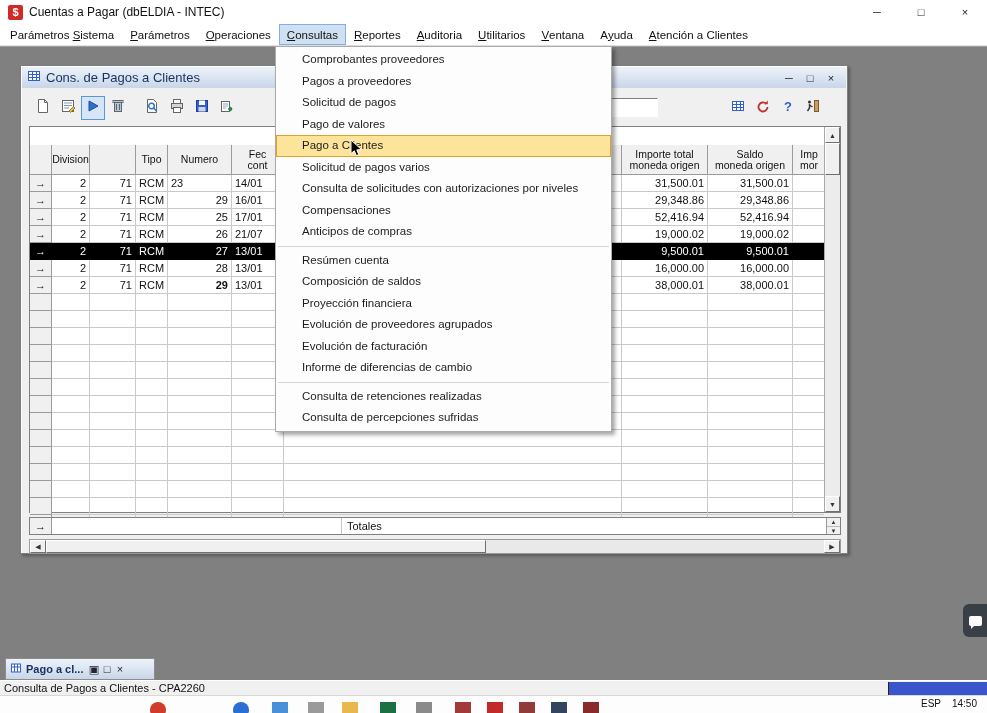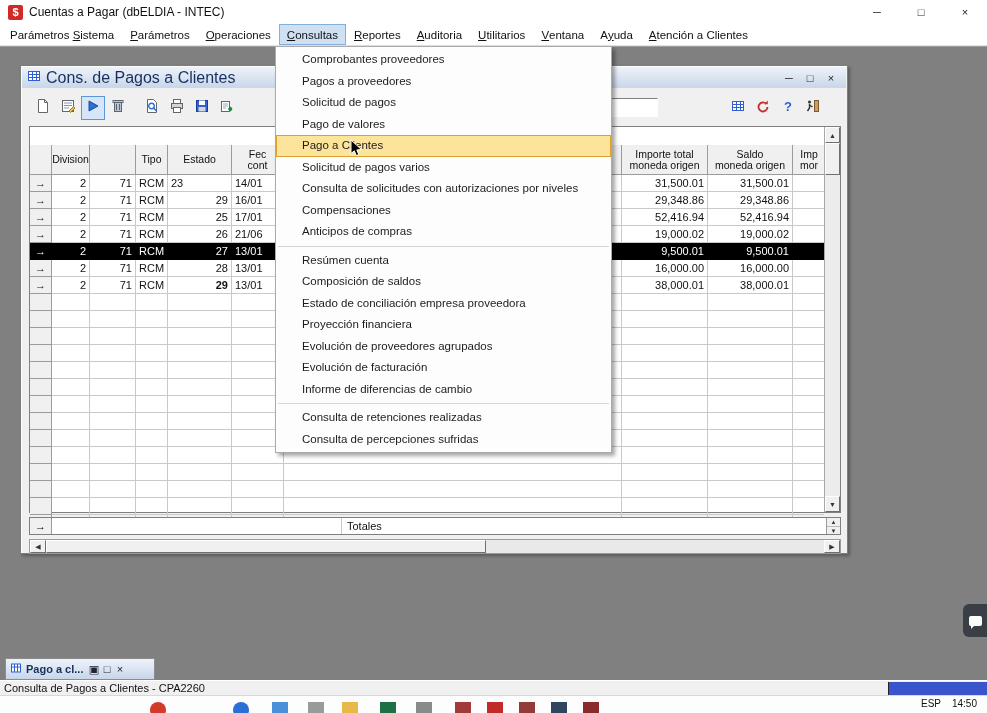--- a/index.html
+++ b/index.html
@@ -16,21 +16,21 @@
   .menubar { position:absolute; left:0; top:24px; width:987px; height:22px; background:#ffffff; display:flex; align-items:stretch; padding-left:2px; z-index:20; border-bottom:1px solid #e2e2e2; }
   .mb-item { display:flex; align-items:center; padding:0 7px; font-size:11.5px; color:#111; border:1px solid transparent; white-space:pre; }
   .mb-item .mn { text-decoration:underline; }
   .mb-active { background:#cfe0f2; border-color:#84aede; }
 
   .desktop { position:absolute; left:0; top:46px; width:987px; height:634px; background:var(--desktop,#808080); border-top:1px solid #9e9e9e; z-index:1; }
 
   
   .child { position:absolute; left:20px; top:65px; width:828px; height:489px; background:#f0f0f0; border:1px solid #7e7e7e; box-shadow: inset 1px 1px 0 #fdfdfd, 2px 2px 3px rgba(0,0,0,.3); z-index:2; }
   .child-tb { position:absolute; left:1px; top:1px; right:1px; height:21px; background:linear-gradient(var(--titlebar-gradient-top,#eef3fa),var(--titlebar-gradient-bottom,#c8d6e9)); display:flex; align-items:center; padding:0 5px; }
-  .child-title { font-size:16px; color:#17305e; margin-left:5px; white-space:nowrap; }
+  .child-title { font-size:13px; color:#17305e; margin-left:5px; white-space:nowrap; }
   .child-ctrls { margin-left:auto; display:flex; gap:7px; padding-right:3px; }
   .cbtn { font-size:11px; color:#223; width:14px; text-align:center; }
 
   .toolbar { position:absolute; left:1px; top:24px; right:1px; height:36px; display:flex; align-items:center; padding-left:9px; }
   .tb-btn { width:24px; height:24px; display:flex; align-items:center; justify-content:center; border:1px solid transparent; margin-right:1px; flex:none; }
   .tb-active { border-color:#5a96d8; background:#d6e6f8; }
   .tb-gap { width:9px; flex:none; }
   .tb-input { position:absolute; left:544px; top:8px; width:92px; height:19px; background:#fff; border:1px solid; border-color:#7f7f7f #ffffff #ffffff #7f7f7f; font-size:11px; padding:0 3px; font-family:inherit; }
   .tb-right { position:absolute; left:704px; top:6px; display:flex; }
 
@@ -221,21 +221,21 @@
             <span>Division</span>
           </div>
           <div class="h-cell" style="width: 46px; gap: 32px;">
             <span>Sucursal</span>
             <span>impositiva</span>
           </div>
           <div class="h-cell" style="width: 32px;">
             <span>Tipo</span>
           </div>
           <div class="h-cell" style="width: 64px;">
-            <span>Estado</span>
+            <span>Numero</span>
           </div>
           <div class="h-cell" style="width: 52px;">
             <span>Fec</span>
             <span>cont</span>
           </div>
           <div class="h-cell" style="width: 338px;">
             <span></span>
           </div>
           <div class="h-cell" style="width: 86px;">
             <span>Importe total</span>
@@ -285,21 +285,21 @@
           <div class="g-cell" style="width: 86px; text-align: right;">52,416.94</div>
           <div class="g-cell" style="width: 85px; text-align: right;">52,416.94</div>
           <div class="g-cell" style="width: 33px;"></div>
         </div>
         <div class="g-row">
           <div class="g-cell c-sel" style="width: 22px;">→</div>
           <div class="g-cell" style="width: 38px; text-align: right;">2</div>
           <div class="g-cell" style="width: 46px; text-align: right;">71</div>
           <div class="g-cell" style="width: 32px;">RCM</div>
           <div class="g-cell" style="width: 64px; text-align: right;">26</div>
-          <div class="g-cell" style="width: 52px;">21/06</div>
+          <div class="g-cell" style="width: 52px;">21/07</div>
           <div class="g-cell" style="width: 338px;"></div>
           <div class="g-cell" style="width: 86px; text-align: right;">19,000.02</div>
           <div class="g-cell" style="width: 85px; text-align: right;">19,000.02</div>
           <div class="g-cell" style="width: 33px;"></div>
         </div>
         <div class="g-row sel-row">
           <div class="g-cell c-sel" style="width: 22px;">→</div>
           <div class="g-cell" style="width: 38px; text-align: right;">2</div>
           <div class="g-cell" style="width: 46px; text-align: right;">71</div>
           <div class="g-cell" style="width: 32px;">RCM</div>
@@ -533,21 +533,20 @@
     <div class="dd-item">Solicitud de pagos</div>
     <div class="dd-item">Pago de valores</div>
     <div class="dd-item dd-hot">Pago a Clientes</div>
     <div class="dd-item">Solicitud de pagos varios</div>
     <div class="dd-item">Consulta de solicitudes con autorizaciones por niveles</div>
     <div class="dd-item">Compensaciones</div>
     <div class="dd-item">Anticipos de compras</div>
     <div class="dd-sep"></div>
     <div class="dd-item">Resúmen cuenta</div>
     <div class="dd-item">Composición de saldos</div>
-    <div class="dd-item">Estado de conciliación empresa proveedora</div>
     <div class="dd-item">Proyección financiera</div>
     <div class="dd-item">Evolución de proveedores agrupados</div>
     <div class="dd-item">Evolución de facturación</div>
     <div class="dd-item">Informe de diferencias de cambio</div>
     <div class="dd-sep"></div>
     <div class="dd-item">Consulta de retenciones realizadas</div>
     <div class="dd-item">Consulta de percepciones sufridas</div>
   </div>
 
 <div class="cursor">

